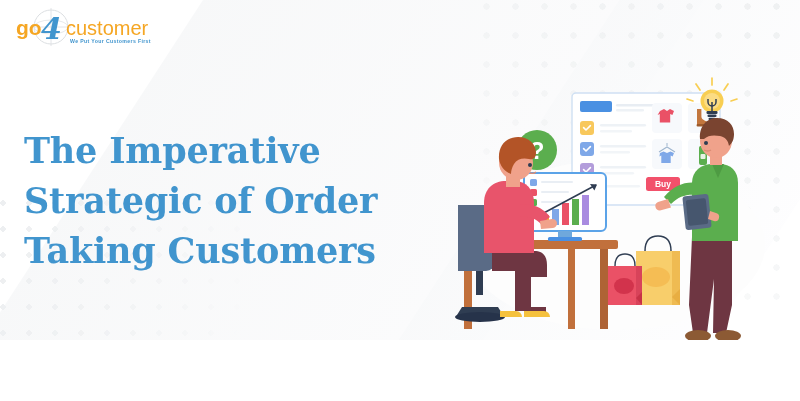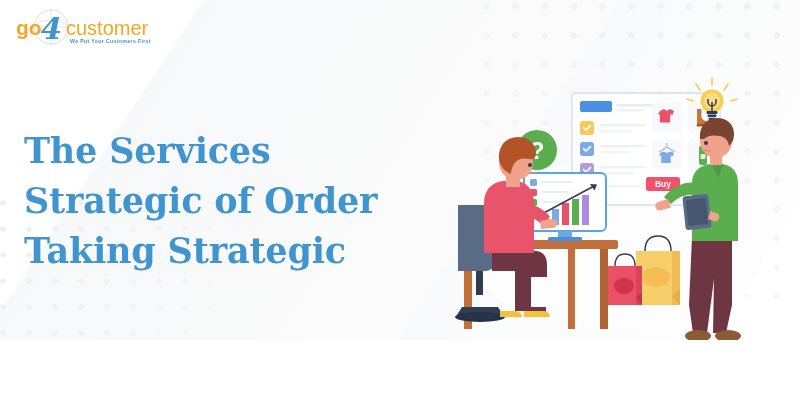--- a/index.html
+++ b/index.html
@@ -126,23 +126,23 @@
         <ellipse cx="43" cy="20" rx="17" ry="7" fill="none" stroke="#9aa3ab" stroke-width="0.7"></ellipse>
       </g>
       <text x="8" y="28" font-family="'Liberation Sans', sans-serif" font-size="21" font-weight="bold" fill="#F5A623">go</text>
       <text x="33" y="32" font-family="'DejaVu Serif','Liberation Serif', serif" font-size="30" font-style="italic" font-weight="bold" fill="#4195CE">4</text>
       <text x="58" y="28" font-family="'Liberation Sans', sans-serif" font-size="20" fill="#F5A623">customer</text>
       <text x="62" y="36" font-family="'Liberation Sans', sans-serif" font-size="5.2" font-weight="bold" fill="#4195CE" letter-spacing="0.35">We Put Your Customers First</text>
     </svg>
   </div>
 
   <h1 class="headline">
-    <span class="line">The Services</span>
+    <span class="line">The Imperative</span>
     <span class="line">Strategic of Order</span>
-    <span class="line">Taking Strategic</span>
+    <span class="line">Taking Customers</span>
   </h1>
 
   <div class="illustration">
     <svg width="360" height="290" viewBox="0 0 360 290" xmlns="http://www.w3.org/2000/svg">
 
       <ellipse cx="175" cy="190" rx="150" ry="85" fill="#fdfdfd"></ellipse>
 
       <g>
         <rect x="132" y="38" width="148" height="112" rx="4" fill="#ffffff" stroke="#cfe0f3" stroke-width="1.4"></rect>
 

